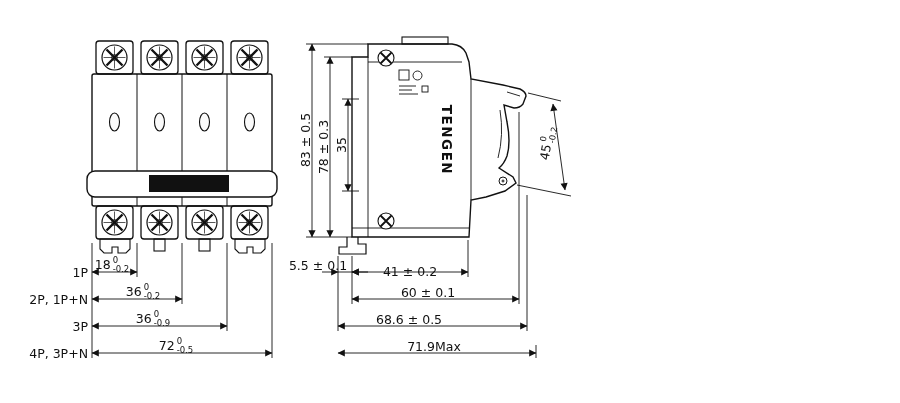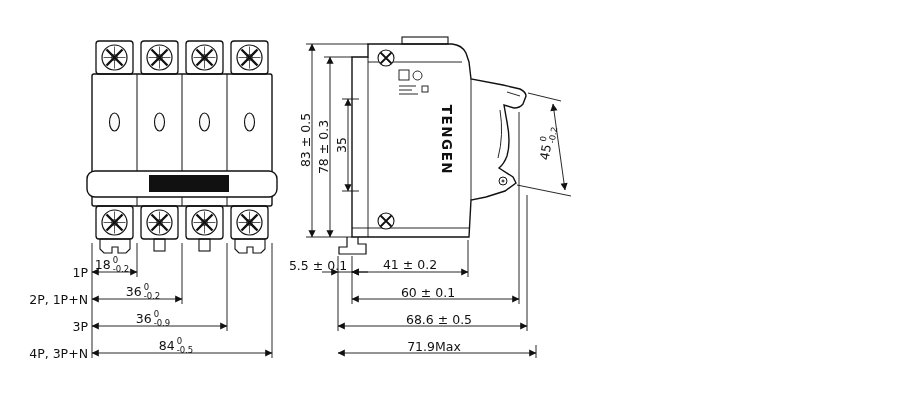--- a/index.html
+++ b/index.html
@@ -160,35 +160,35 @@
   </span>
 </div>
 <div class="label" style="left:153px;top:318px">
   <span>36</span>
   <span class="stack">
     <span>0</span>
     <span>-0.9</span>
   </span>
 </div>
 <div class="label" style="left:176px;top:345px">
-  <span>84</span>
+  <span>72</span>
   <span class="stack">
     <span>0</span>
     <span>-0.5</span>
   </span>
 </div>
 
 <div class="label rot90" style="left:305px;top:140px">83 ± 0.5</div>
 <div class="label rot90" style="left:323px;top:147px">78 ± 0.3</div>
 <div class="label rot90" style="left:341px;top:145px">35</div>
 
 <div class="label" style="left:318px;top:265px">5.5 ± 0.1</div>
-<div class="label" style="left:410px;top:264px">41 ± 0.2</div>
+<div class="label" style="left:410px;top:271px">41 ± 0.2</div>
 <div class="label" style="left:428px;top:292px">60 ± 0.1</div>
-<div class="label" style="left:439px;top:319px">68.6 ± 0.5</div>
+<div class="label" style="left:409px;top:319px">68.6 ± 0.5</div>
 <div class="label" style="left:434px;top:346px">71.9Max</div>
 
 <div class="label rot-diag" style="left:547px;top:143px">
   <span>45</span>
   <span class="stack">
     <span>0</span>
     <span>-0.2</span>
   </span>
 </div>
 

